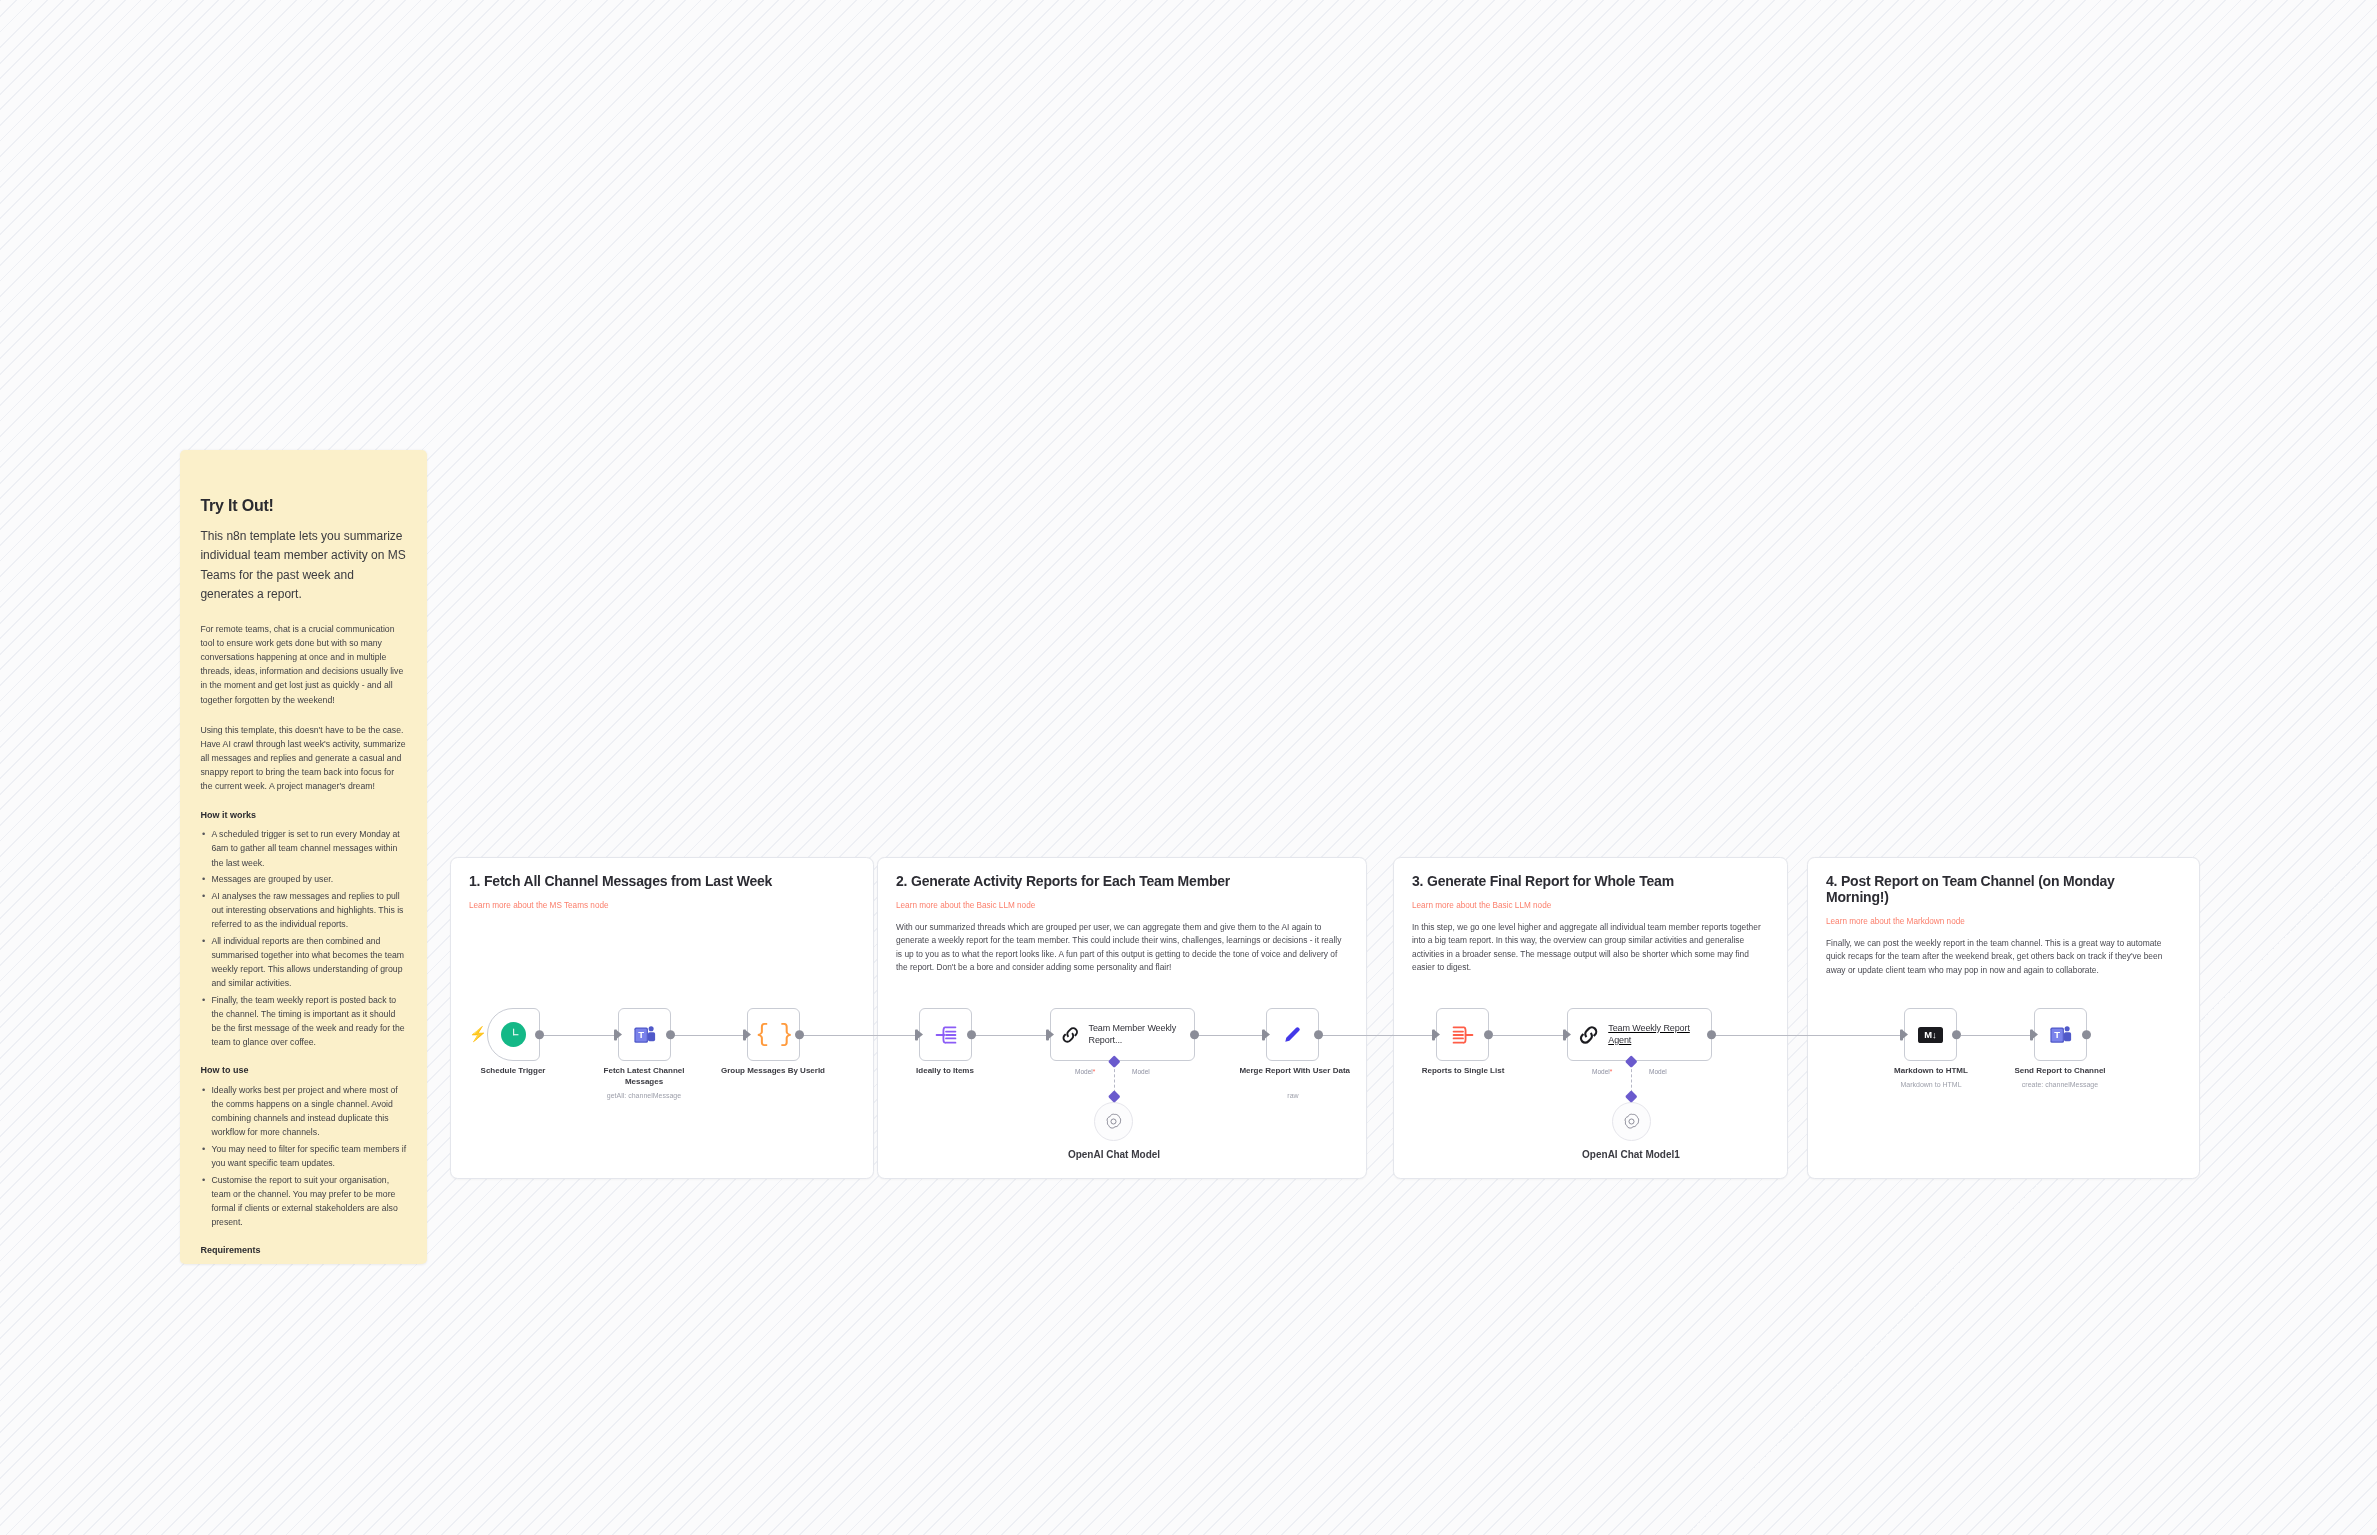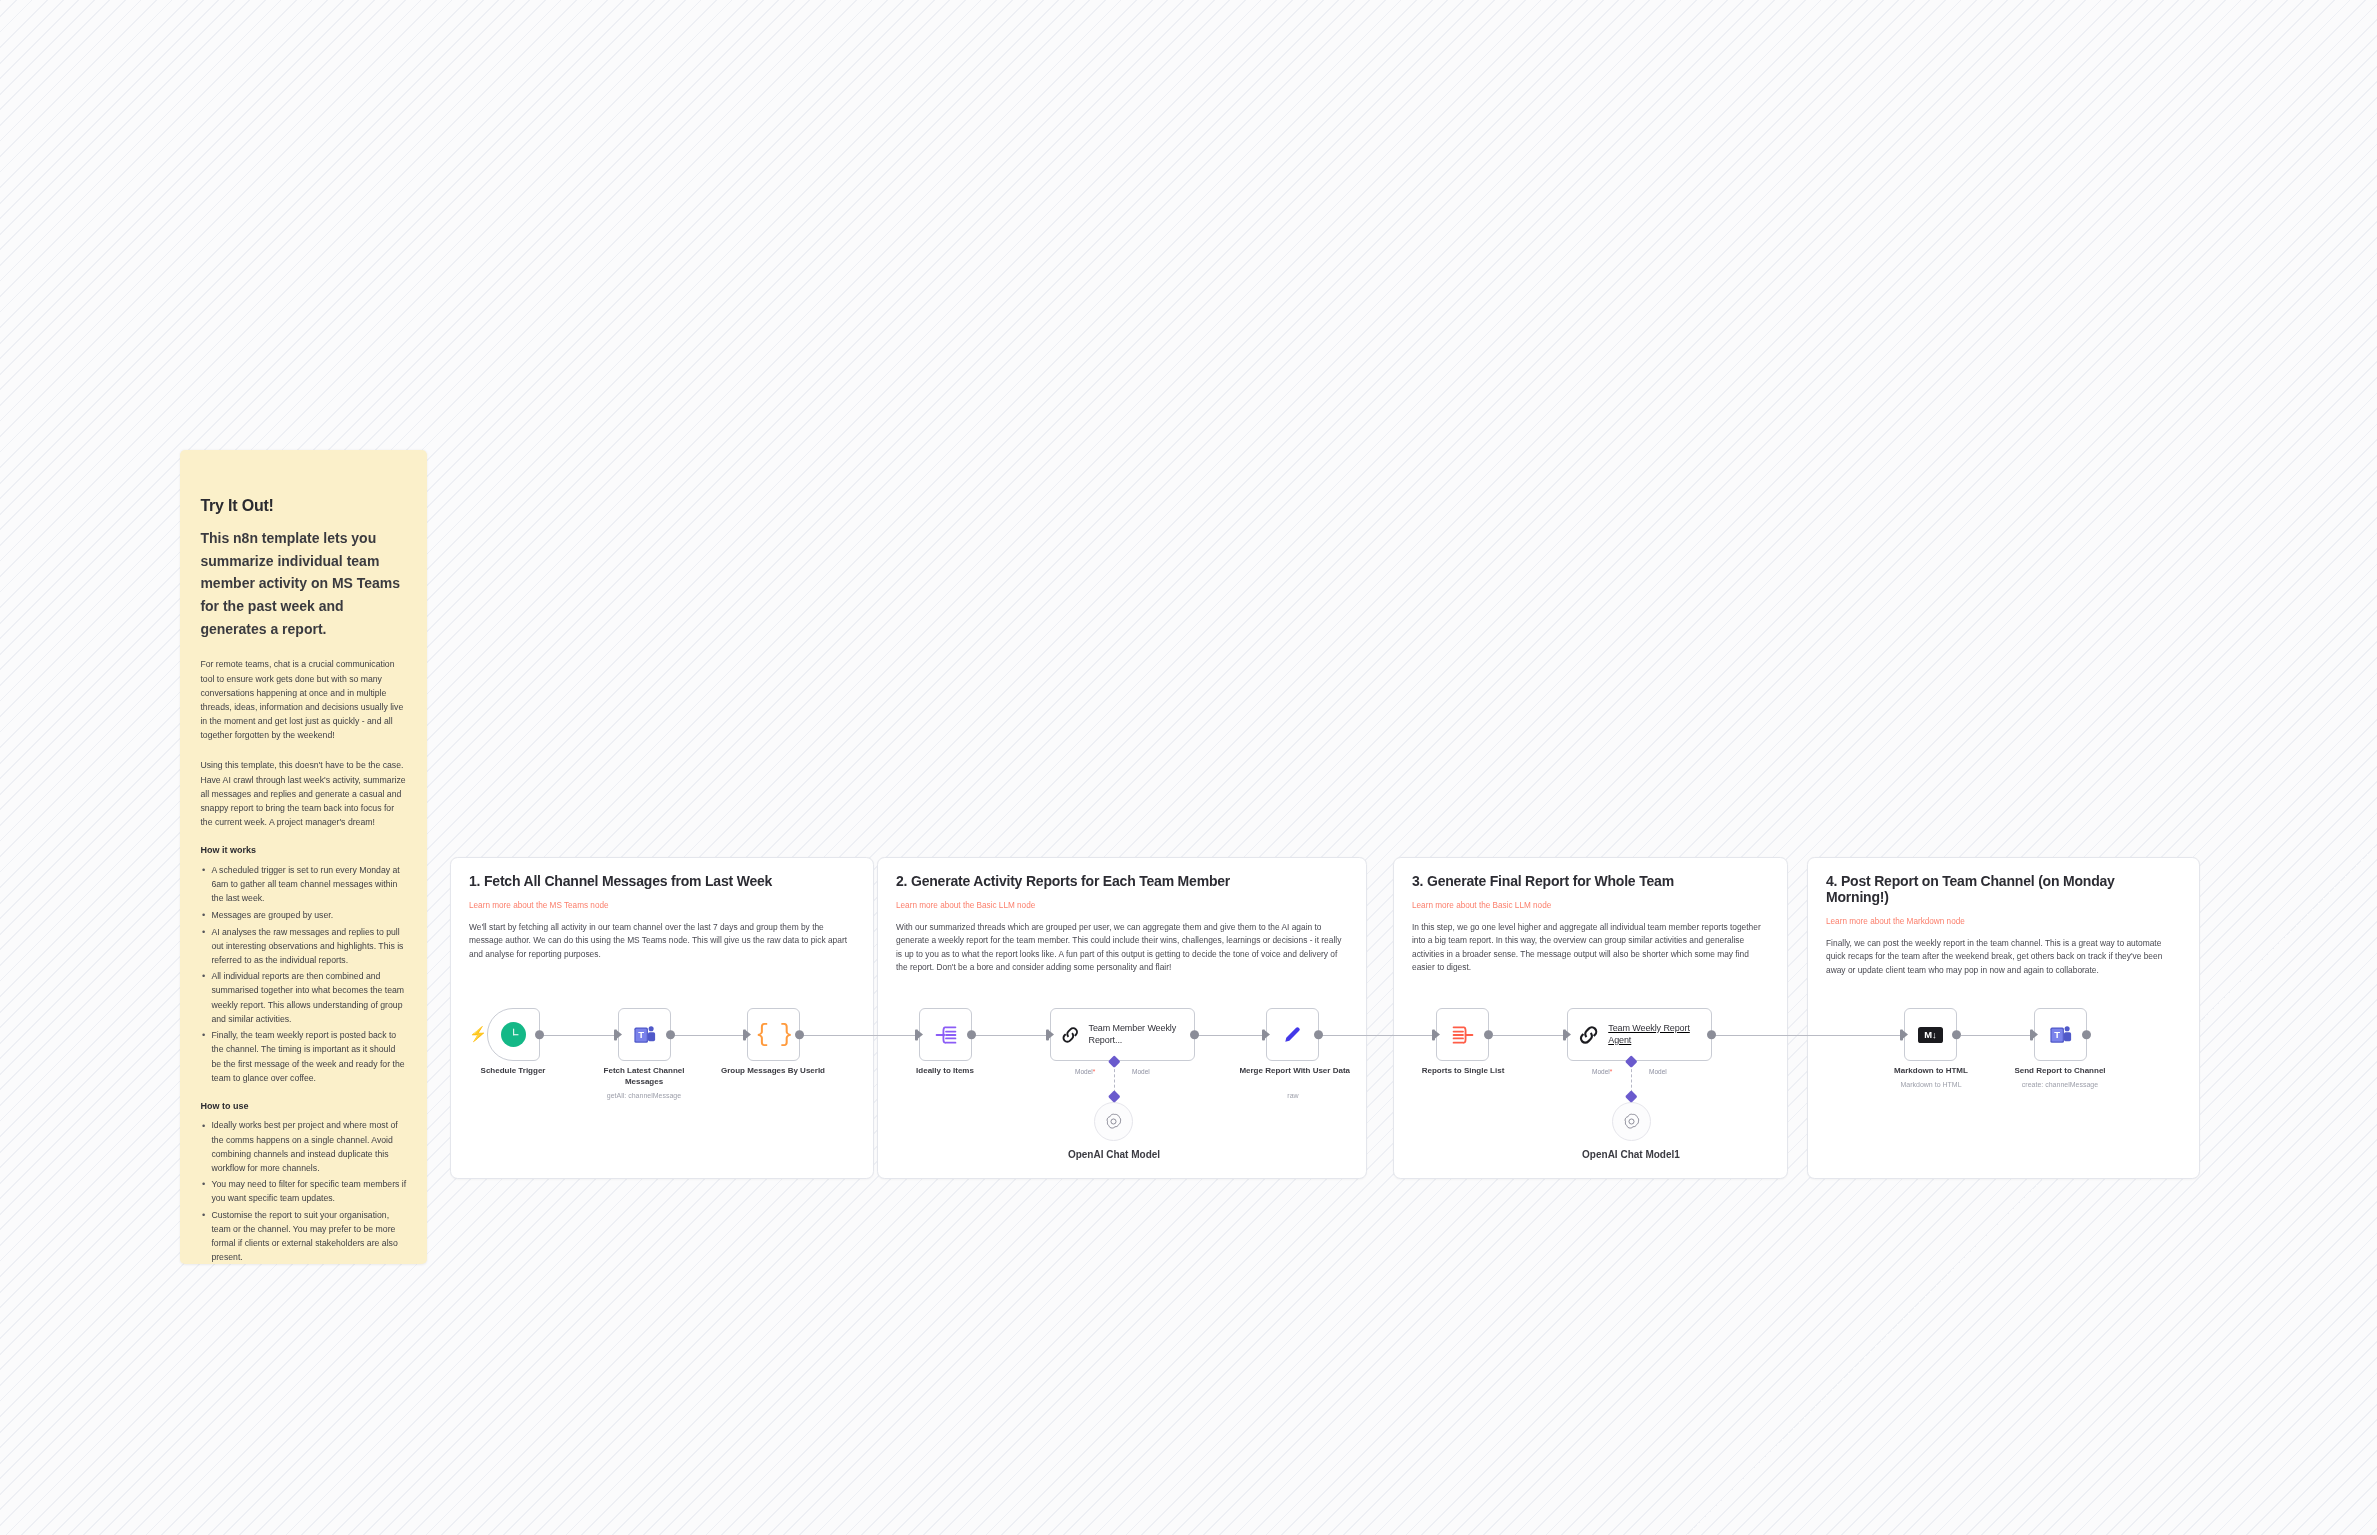--- a/index.html
+++ b/index.html
@@ -29,21 +29,21 @@
     border-radius: 5.1px;
     padding: 19px 20.4px 17px 20.4px;
     box-shadow: 0 0.9px 2.6px rgba(0,0,0,0.07);
     overflow: hidden;
   }
   .sticky h1 {
     font-size: 16px; font-weight: 700; color: #2b2b30;
     letter-spacing: -0.2px; margin-bottom: 12px; margin-top: 28px;
   }
   .sticky .lead {
-    font-size: 14px; font-weight: 700; color: #3a3a3f;
+    font-size: 12px; font-weight: 400; color: #3a3a3f;
     line-height: 1.62; margin-bottom: 17px;
   }
   .sticky p {
     font-size: 8.7px; color: #3f3f44; line-height: 1.63;
     margin-bottom: 16px;
   }
   .sticky h2 {
     font-size: 9px; font-weight: 700; color: #2b2b30;
     margin-bottom: 7.7px; margin-top: 1.7px;
   }
@@ -240,21 +240,20 @@
   </ul>
 
   <h2>Customising this workflow</h2>
 
 </div>
 
 <div class="section sec1">
   <div class="section-head">
     <h3>1. Fetch All Channel Messages from Last Week</h3>
     <a class="sublink" href="#">Learn more about the MS Teams node</a>
-    <div class="desc">We'll start by fetching all activity in our team channel over the last 7 days and group them by the message author. We can do this using the MS Teams node. This will give us the raw data to pick apart and analyse for reporting purposes.</div>
   </div>
 </div>
 
 <div class="section sec2">
   <div class="section-head">
     <h3>2. Generate Activity Reports for Each Team Member</h3>
     <a class="sublink" href="#">Learn more about the Basic LLM node</a>
     <div class="desc">With our summarized threads which are grouped per user, we can aggregate them and give them to the AI again to generate a weekly report for the team member. This could include their wins, challenges, learnings or decisions - it really is up to you as to what the report looks like. A fun part of this output is getting to decide the tone of voice and delivery of the report. Don't be a bore and consider adding some personality and flair!</div>
   </div>
 </div>

